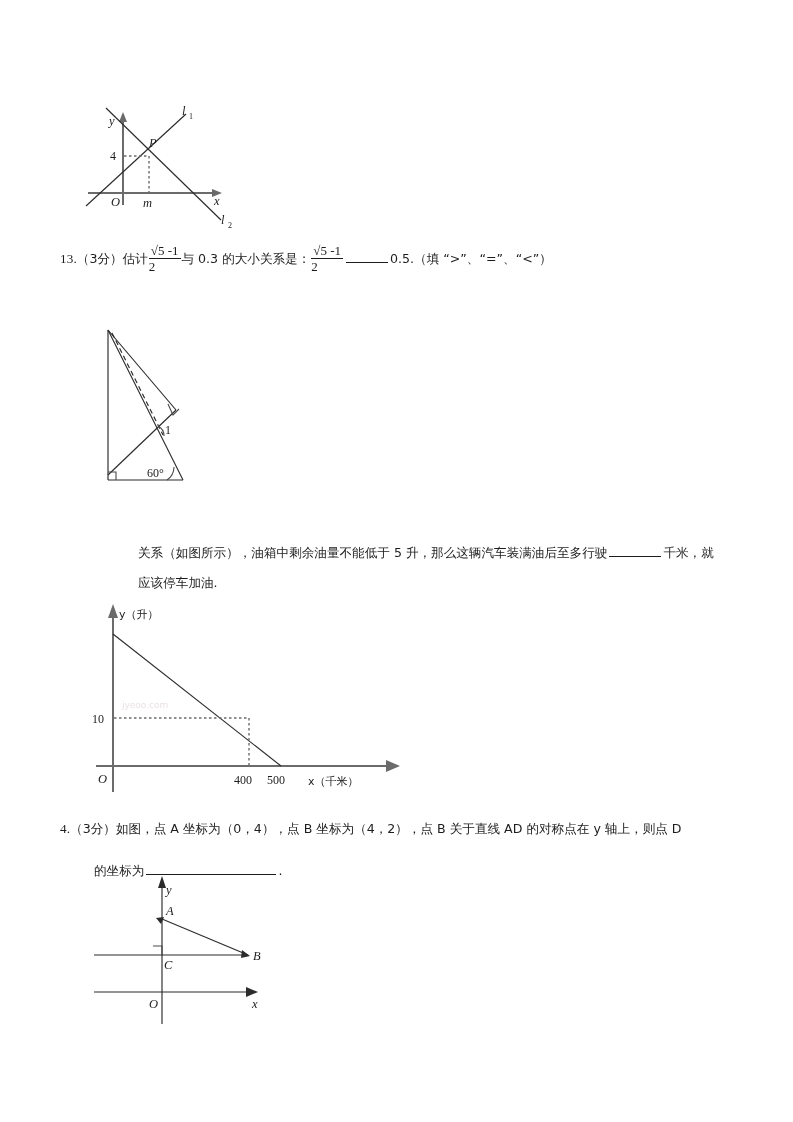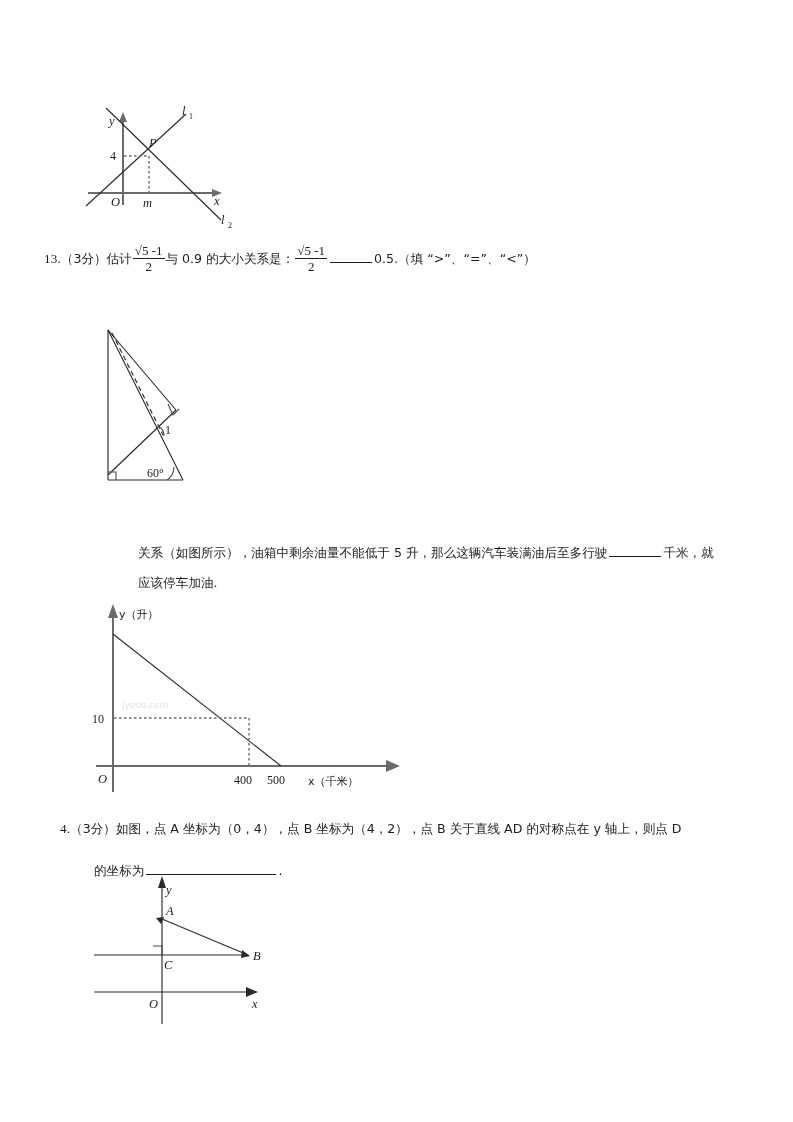--- a/index.html
+++ b/index.html
@@ -35,21 +35,21 @@
     display: inline-block;
     border-bottom: 1px solid #1c1c1c;
     vertical-align: baseline;
     height: 0.95em;
     margin: 0 2px;
   }
   
   .frac {
     display: inline-block;
     vertical-align: middle;
-    text-align: center;
+    text-align: left;
     position: relative;
     top: -1px;
     margin: 0 1px;
     font-size: 13px;
   }
   .frac .numer {
     display: block;
     border-bottom: 1px solid #1c1c1c;
     padding: 0 2px 0px 2px;
     line-height: 15px;
@@ -117,22 +117,22 @@
       <text class="lbl-it" x="71" y="47">P</text>
       <text class="lbl" x="32" y="60">4</text>
       <text class="lbl-it" x="65" y="107">m</text>
       <text class="lbl-it" x="104" y="15">l</text>
       <text class="lbl" x="111" y="19" style="font-size:8px;">1</text>
       <text class="lbl-it" x="143" y="124">l</text>
       <text class="lbl" x="150" y="128" style="font-size:8px;">2</text>
     </svg>
   </div>
 
-  <div class="qtext" style="left:44px; top:244px; width:680px;">
-    <span class="num">13.</span><span class="cn">（3分）</span><span class="cn">估计</span><span class="frac"><span class="numer">√5 -1</span><span class="denom">2</span></span><span class="cn">与 0.9 的大小关系是：</span><span class="frac"><span class="numer">√5 -1</span><span class="denom">2</span></span><span class="blank" style="width:42px;"></span><span class="cn">0.5.（填 “&gt;”、“=”、“&lt;”）</span>
+  <div class="qtext" style="left:60px; top:244px; width:680px;">
+    <span class="num">13.</span><span class="cn">（3分）</span><span class="cn">估计</span><span class="frac"><span class="numer">√5 -1</span><span class="denom">2</span></span><span class="cn">与 0.3 的大小关系是：</span><span class="frac"><span class="numer">√5 -1</span><span class="denom">2</span></span><span class="blank" style="width:42px;"></span><span class="cn">0.5.（填 “&gt;”、“=”、“&lt;”）</span>
   </div>
 
 
   <div class="figure" style="left:95px; top:322px; width:200px; height:170px;">
     <svg width="200" height="170" viewBox="0 0 200 170">
 
       <line class="stroke" x1="13" y1="8" x2="13" y2="158"></line>
       <line class="stroke" x1="13" y1="158" x2="88" y2="158"></line>
       <line class="stroke" x1="13" y1="8" x2="88" y2="158"></line>
 

